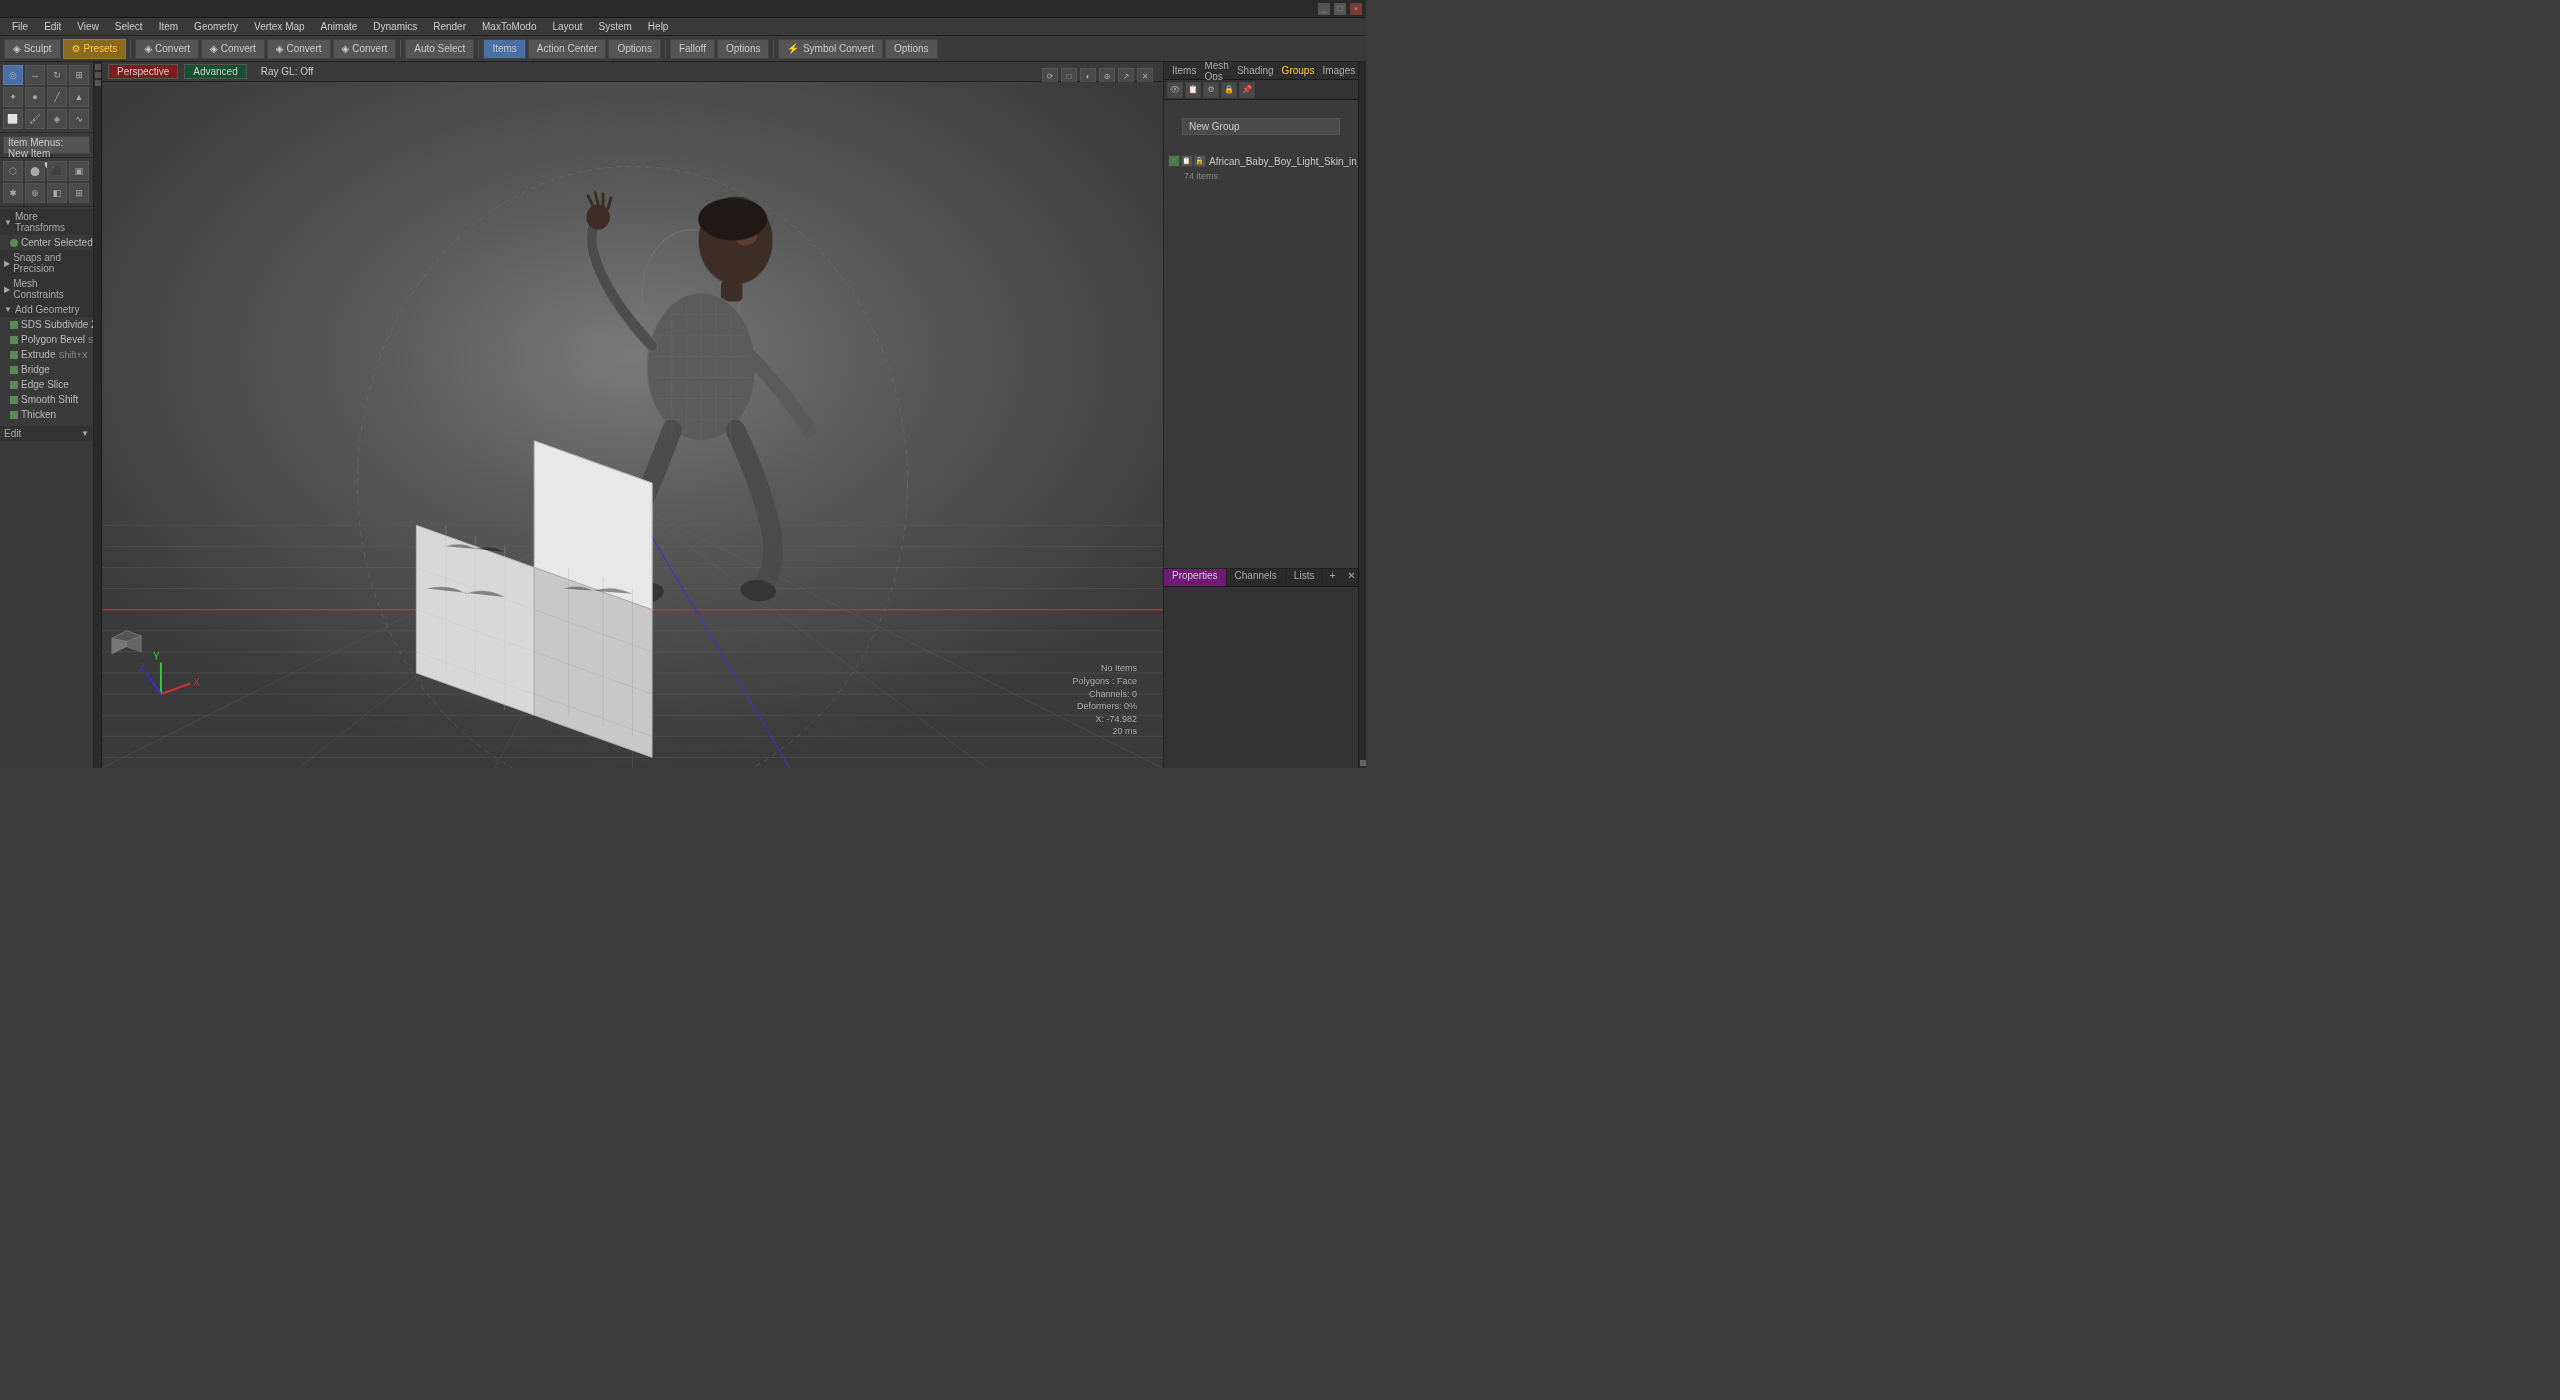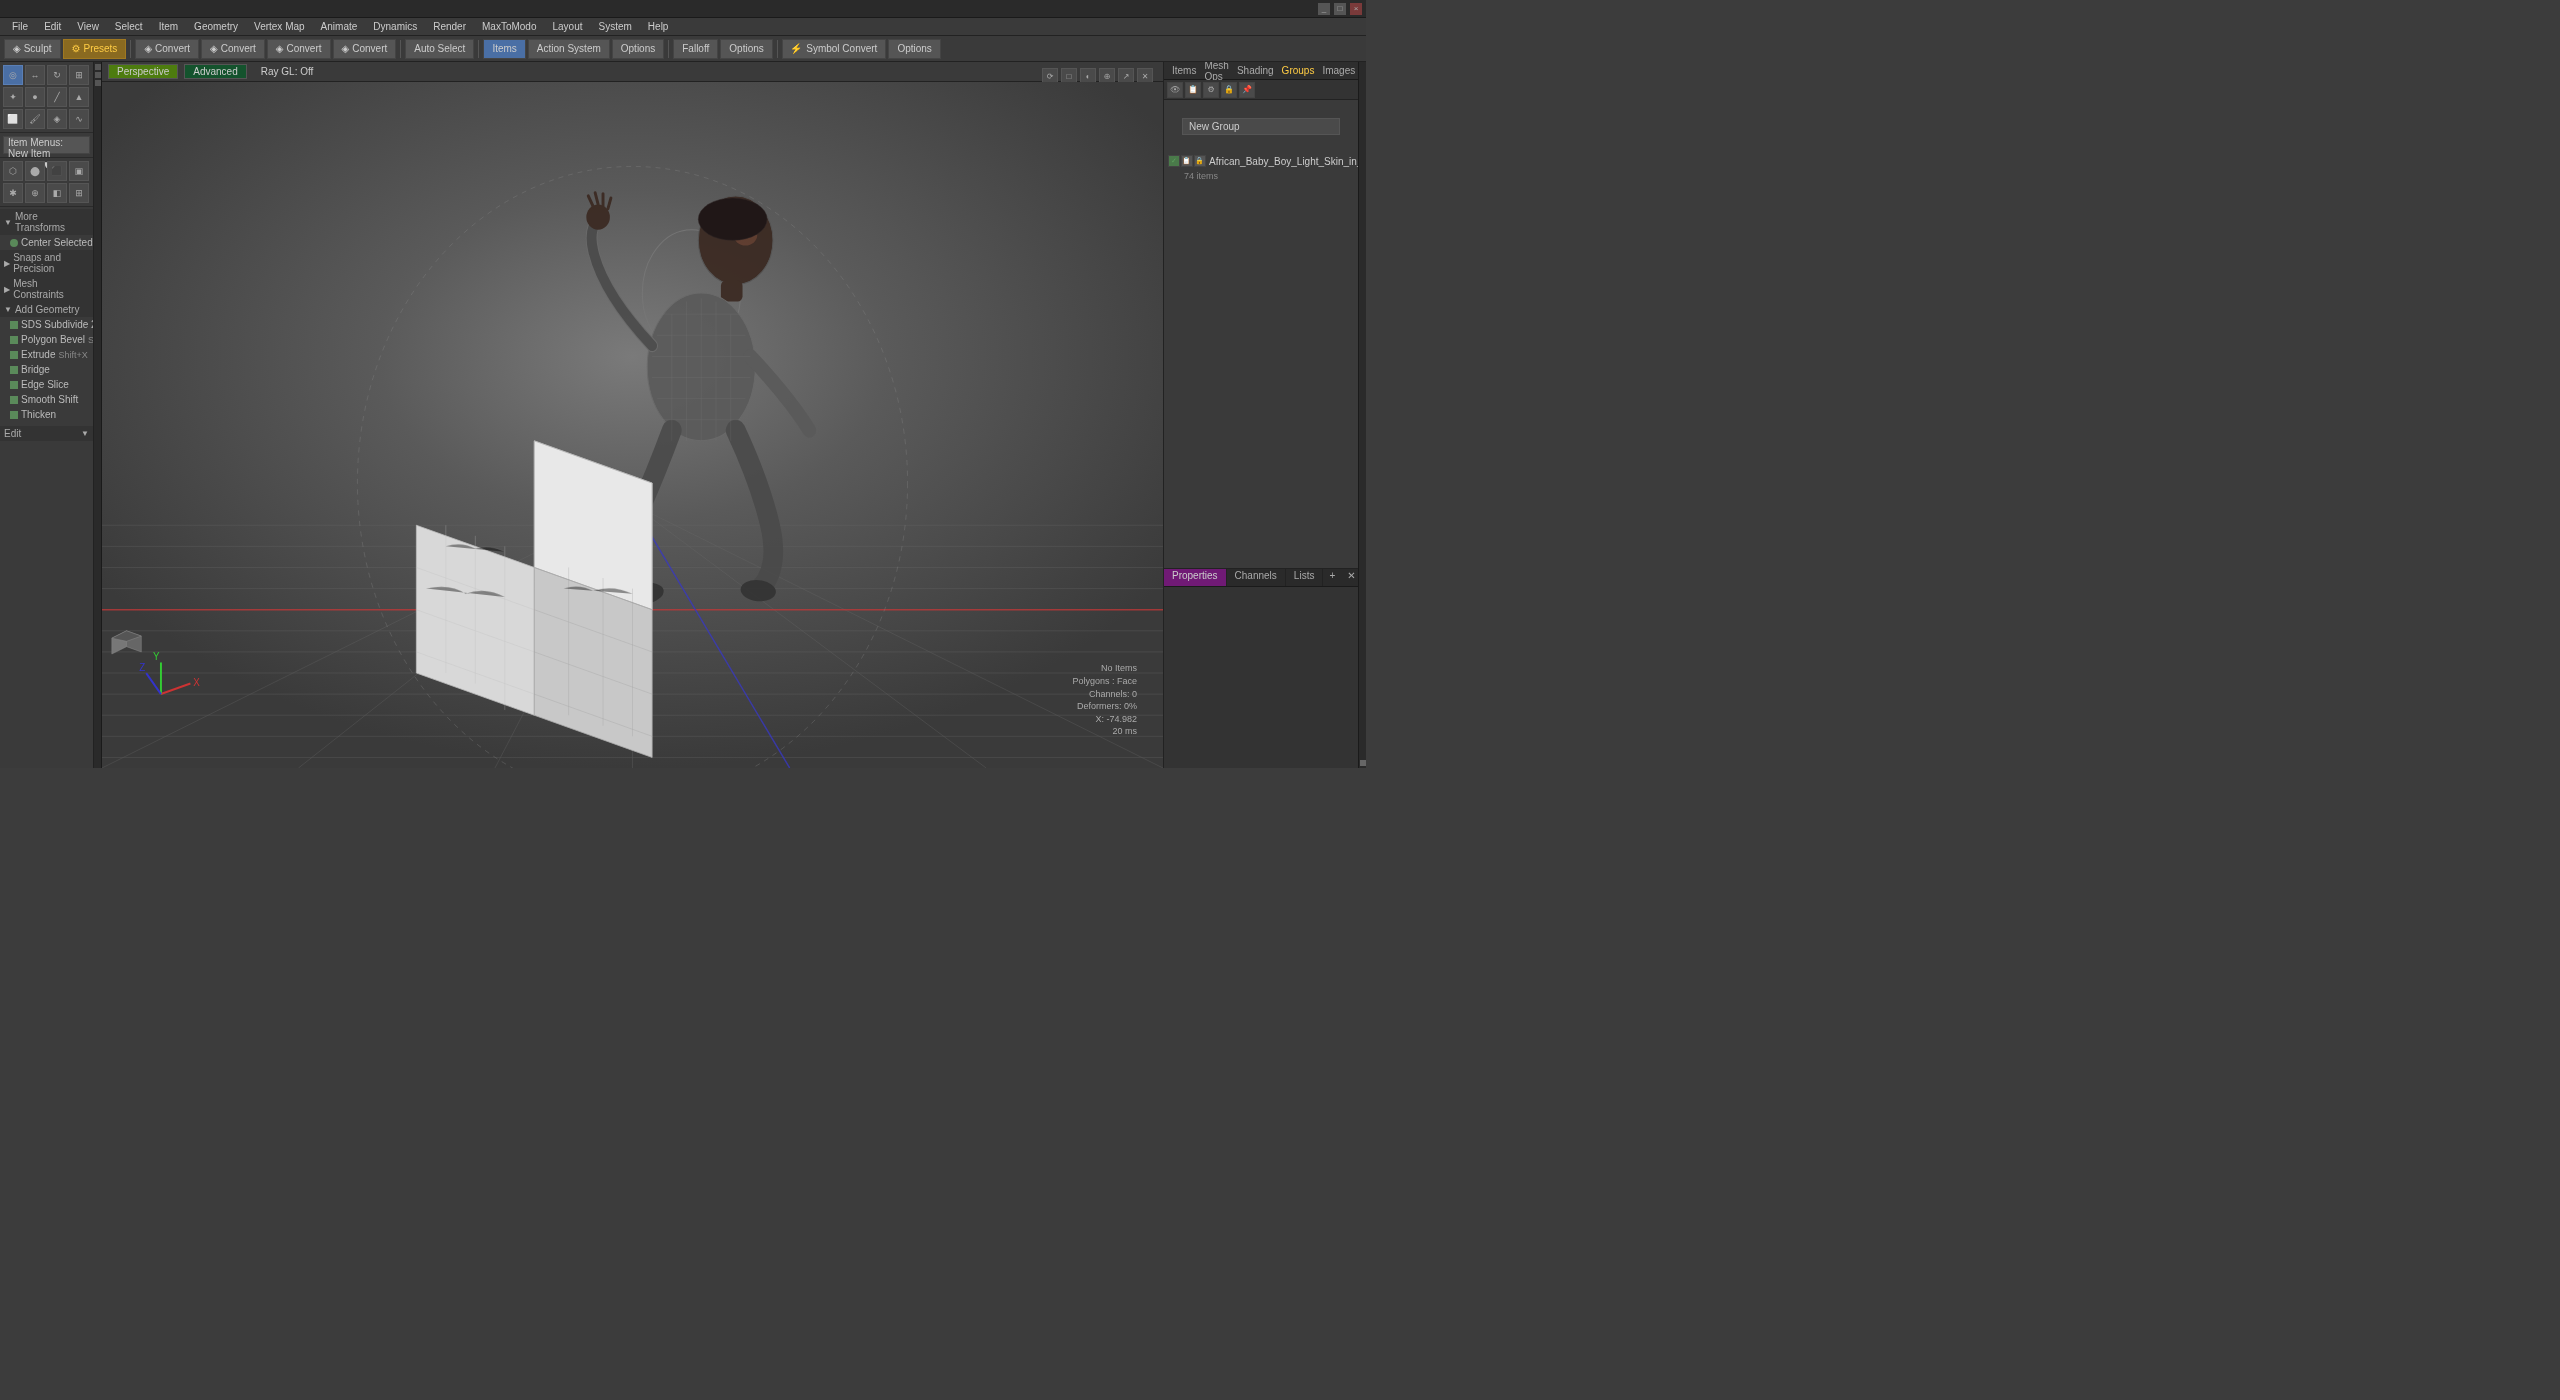--- a/index.html
+++ b/index.html
@@ -231,21 +231,21 @@
       font-size: 10px;
       border-bottom: 1px solid #222;
     }
     .vp-tab {
       padding: 1px 8px;
       background: #14532d;
       border: 1px solid #555;
       cursor: pointer;
       color: #ccc;
     }
-    .vp-tab.active { background: #4d7c0f; }
+    .vp-tab.active { background: #7f1d1d; }
     .vp-tab-check {
       padding: 1px 8px;
       color: #ccc;
       cursor: pointer;
     }
 
     
     #viewport-3d {
       flex: 1;
       position: relative;
@@ -477,21 +477,21 @@
     Convert
   </div>
   <div class="tb-btn">
     <span>◈</span>
     Convert
   </div>
   <div class="tb-separator"></div>
   <div class="tb-btn">Auto Select</div>
   <div class="tb-separator"></div>
   <div class="tb-btn active">Items</div>
-  <div class="tb-btn">Action System</div>
+  <div class="tb-btn">Action Center</div>
   <div class="tb-btn">Options</div>
   <div class="tb-separator"></div>
   <div class="tb-btn">Falloff</div>
   <div class="tb-btn">Options</div>
   <div class="tb-separator"></div>
   <div class="tb-btn">
     <span>⚡</span>
     Symbol Convert
   </div>
   <div class="tb-btn">Options</div>

